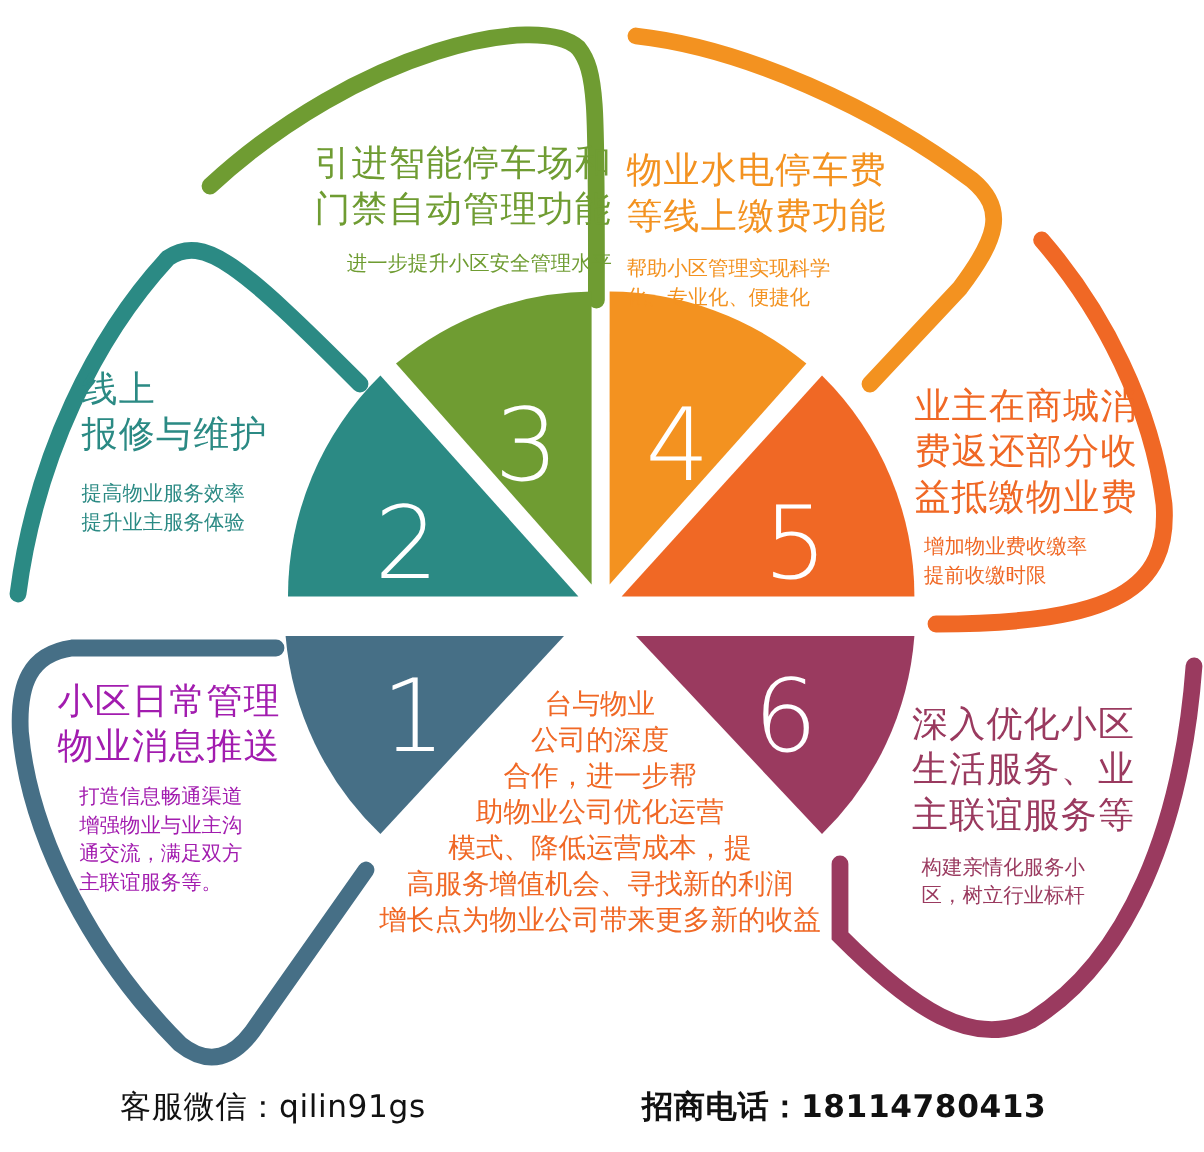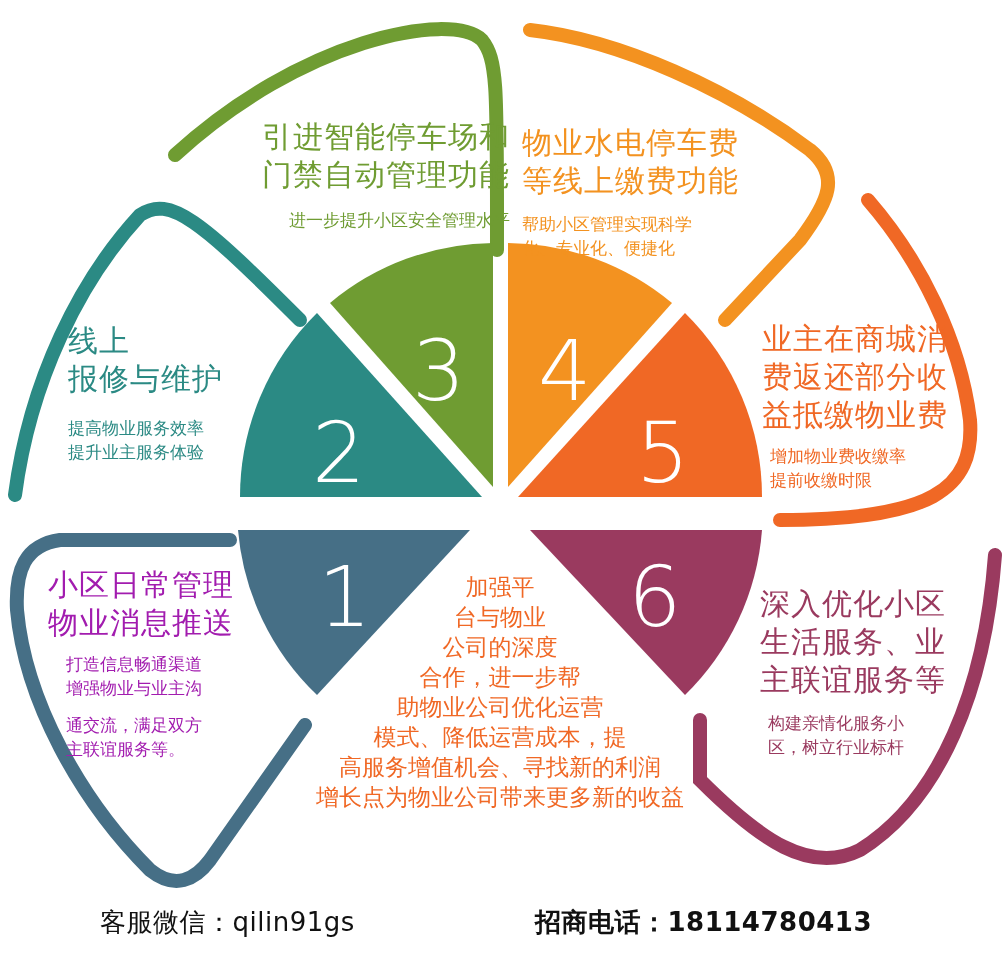--- a/index.html
+++ b/index.html
@@ -70,56 +70,55 @@
   <div class="sub c3" style="margin-left:-12px;">进一步提升小区安全管理水平</div>
 </div>
 
 <div class="blk" style="left:522px;top:124px;">
   <div class="title c4">物业水电停车费</div>
   <div class="title c4">等线上缴费功能</div>
   <div class="sub c4" style="margin-top:12px;">帮助小区管理实现科学</div>
   <div class="sub c4" style="margin-top:0;">化、专业化、便捷化</div>
 </div>
 
-<div class="blk" style="left:68px;top:322px;">
+<div class="blk" style="left:68px;top:306px;">
   <div class="title c2">线上</div>
   <div class="title c2">报修与维护</div>
   <div class="sub c2" style="margin-top:18px;">提高物业服务效率</div>
   <div class="sub c2" style="margin-top:0;">提升业主服务体验</div>
 </div>
 
 <div class="blk" style="left:762px;top:320px;">
   <div class="title c5">业主在商城消</div>
   <div class="title c5">费返还部分收</div>
   <div class="title c5">益抵缴物业费</div>
   <div class="sub c5" style="margin-top:10px;margin-left:8px;">增加物业费收缴率</div>
   <div class="sub c5" style="margin-top:0;margin-left:8px;">提前收缴时限</div>
 </div>
 
 <div class="blk" style="left:48px;top:566px;">
   <div class="title c1">小区日常管理</div>
   <div class="title c1">物业消息推送</div>
   <div style="margin-left:18px;margin-top:10px;">
     <div class="sub c1" style="margin-top:0;">打造信息畅通渠道</div>
     <div class="sub c1" style="margin-top:0;">增强物业与业主沟</div>
-    <div class="sub c1" style="margin-top:13px;">通交流，满足双方</div>
+    <div class="sub c1" style="margin-top:0;">通交流，满足双方</div>
     <div class="sub c1" style="margin-top:0;">主联谊服务等。</div>
   </div>
 </div>
 
 <div class="blk" style="left:760px;top:585px;">
   <div class="title c6">深入优化小区</div>
   <div class="title c6">生活服务、业</div>
   <div class="title c6">主联谊服务等</div>
   <div class="sub c6" style="margin-top:12px;margin-left:8px;">构建亲情化服务小</div>
   <div class="sub c6" style="margin-top:0;margin-left:8px;">区，树立行业标杆</div>
 </div>
 
 <div class="center-text">
-  <div>加强平</div>
   <div>台与物业</div>
   <div>公司的深度</div>
   <div>合作，进一步帮</div>
   <div>助物业公司优化运营</div>
   <div>模式、降低运营成本，提</div>
   <div>高服务增值机会、寻找新的利润</div>
   <div>增长点为物业公司带来更多新的收益</div>
 </div>
 
 <div class="footer" style="left:100px;">客服微信：qilin91gs</div>

